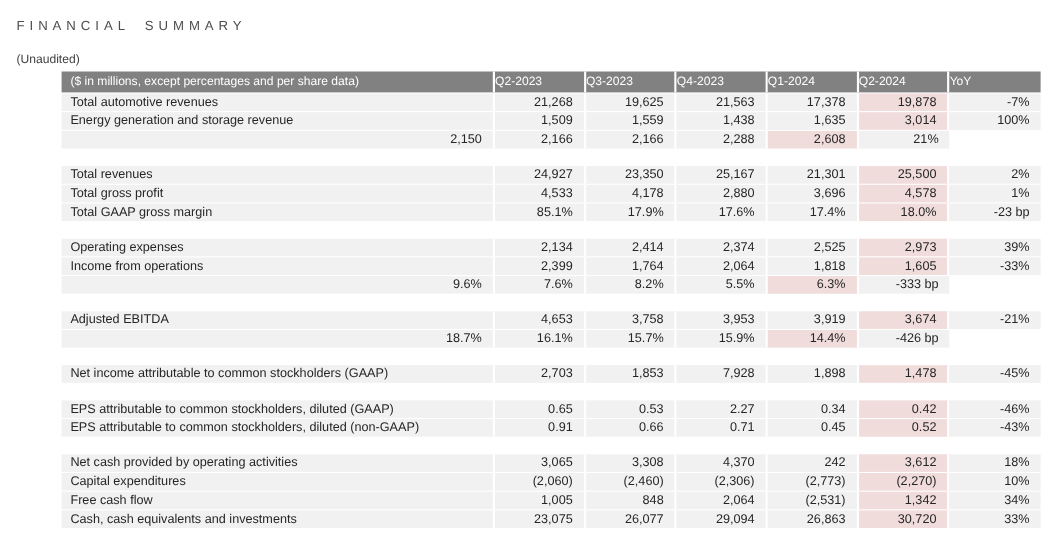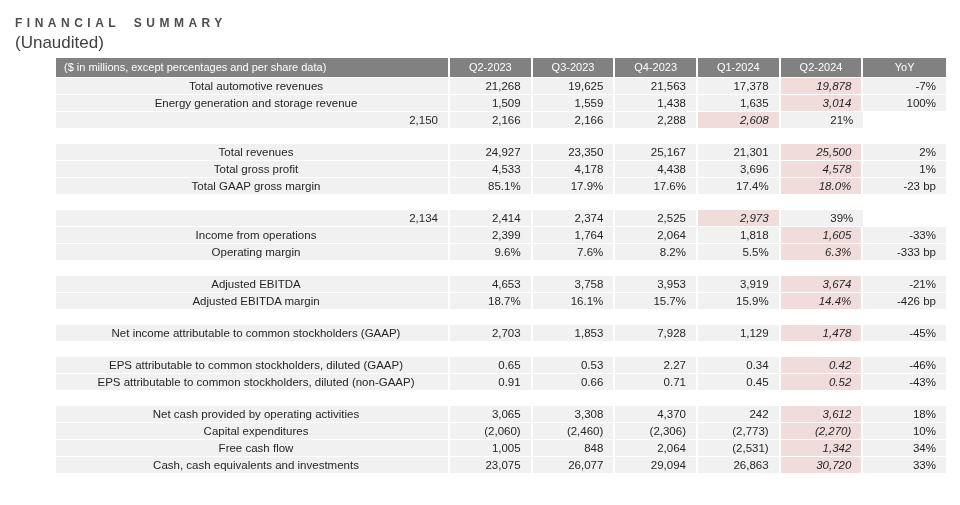--- a/index.html
+++ b/index.html
@@ -17,25 +17,25 @@
     font-family: "Liberation Sans", sans-serif;
     color: var(--text-color);
     overflow: hidden;
   }
   .page { padding: 16px 14px 0 15px; }
   .title {
     font-size: 12px;
     letter-spacing: 4.5px;
     word-spacing: 6px;
     color: var(--title-color);
-    font-weight: 700;
-    margin-bottom: 3px;
+    font-weight: 400;
+    margin-bottom: 18px;
   }
   .subtitle {
-    font-size: 17px;
+    font-size: 11px;
     color: #3f3f3f;
     margin-bottom: 5px;
   }
   .ftable { width: 931px; }
   .row {
     display: grid;
     grid-template-columns: 394px repeat(6, 1fr);
     margin-bottom: 1px;
     padding-left: 41px;
   }
@@ -51,25 +51,25 @@
     height: 16px;
     line-height: 16px;
     font-size: 11.5px;
   }
   .cell {
     border-right: 2px solid #ffffff;
     white-space: nowrap;
     overflow: hidden;
   }
   .cell:last-child { border-right: none; }
-  .label-cell { text-align: center; padding-left: 8px; }
-  .header-cell { text-align: center; }
+  .label-cell { text-align: left; padding-left: 8px; }
+  .header-cell { text-align: left; }
   .header-cell.label-cell { text-align: left; }
   .value-cell { text-align: right; padding-right: 10px; }
-  .value-cell.highlight { background: var(--highlight-bg); font-style: italic; }
+  .value-cell.highlight { background: var(--highlight-bg); }
   .spacer { height: 15px; }
 </style>
 </head>
 <body>
 
 <div class="page">
   <div class="title">FINANCIAL SUMMARY</div>
   <div class="subtitle">(Unaudited)</div>
   <div class="ftable" id="financial-table">
       <div class="row header-row">
@@ -114,87 +114,86 @@
         <div class="cell value-cell">23,350</div>
         <div class="cell value-cell">25,167</div>
         <div class="cell value-cell">21,301</div>
         <div class="cell value-cell highlight">25,500</div>
         <div class="cell value-cell">2%</div>
       </div>
       <div class="row data-row">
         <div class="cell label-cell">Total gross profit</div>
         <div class="cell value-cell">4,533</div>
         <div class="cell value-cell">4,178</div>
-        <div class="cell value-cell">4,438</div>
+        <div class="cell value-cell">2,880</div>
         <div class="cell value-cell">3,696</div>
         <div class="cell value-cell highlight">4,578</div>
         <div class="cell value-cell">1%</div>
       </div>
       <div class="row data-row">
         <div class="cell label-cell">Total GAAP gross margin</div>
         <div class="cell value-cell">85.1%</div>
         <div class="cell value-cell">17.9%</div>
         <div class="cell value-cell">17.6%</div>
         <div class="cell value-cell">17.4%</div>
         <div class="cell value-cell highlight">18.0%</div>
         <div class="cell value-cell">-23 bp</div>
       </div>
       <div class="spacer"></div>
       <div class="row data-row">
+        <div class="cell label-cell">Operating expenses</div>
         <div class="cell value-cell">2,134</div>
         <div class="cell value-cell">2,414</div>
         <div class="cell value-cell">2,374</div>
         <div class="cell value-cell">2,525</div>
         <div class="cell value-cell highlight">2,973</div>
         <div class="cell value-cell">39%</div>
       </div>
       <div class="row data-row">
         <div class="cell label-cell">Income from operations</div>
         <div class="cell value-cell">2,399</div>
         <div class="cell value-cell">1,764</div>
         <div class="cell value-cell">2,064</div>
         <div class="cell value-cell">1,818</div>
         <div class="cell value-cell highlight">1,605</div>
         <div class="cell value-cell">-33%</div>
       </div>
       <div class="row data-row">
-        <div class="cell label-cell">Operating margin</div>
         <div class="cell value-cell">9.6%</div>
         <div class="cell value-cell">7.6%</div>
         <div class="cell value-cell">8.2%</div>
         <div class="cell value-cell">5.5%</div>
         <div class="cell value-cell highlight">6.3%</div>
         <div class="cell value-cell">-333 bp</div>
       </div>
       <div class="spacer"></div>
       <div class="row data-row">
         <div class="cell label-cell">Adjusted EBITDA</div>
         <div class="cell value-cell">4,653</div>
         <div class="cell value-cell">3,758</div>
         <div class="cell value-cell">3,953</div>
         <div class="cell value-cell">3,919</div>
         <div class="cell value-cell highlight">3,674</div>
         <div class="cell value-cell">-21%</div>
       </div>
       <div class="row data-row">
-        <div class="cell label-cell">Adjusted EBITDA margin</div>
         <div class="cell value-cell">18.7%</div>
         <div class="cell value-cell">16.1%</div>
         <div class="cell value-cell">15.7%</div>
         <div class="cell value-cell">15.9%</div>
         <div class="cell value-cell highlight">14.4%</div>
         <div class="cell value-cell">-426 bp</div>
       </div>
       <div class="spacer"></div>
       <div class="row data-row">
         <div class="cell label-cell">Net income attributable to common stockholders (GAAP)</div>
         <div class="cell value-cell">2,703</div>
         <div class="cell value-cell">1,853</div>
         <div class="cell value-cell">7,928</div>
-        <div class="cell value-cell">1,129</div>
+        <div class="cell value-cell">1,898</div>
         <div class="cell value-cell highlight">1,478</div>
         <div class="cell value-cell">-45%</div>
       </div>
       <div class="spacer"></div>
       <div class="row data-row">
         <div class="cell label-cell">EPS attributable to common stockholders, diluted (GAAP)</div>
         <div class="cell value-cell">0.65</div>
         <div class="cell value-cell">0.53</div>
         <div class="cell value-cell">2.27</div>
         <div class="cell value-cell">0.34</div>

